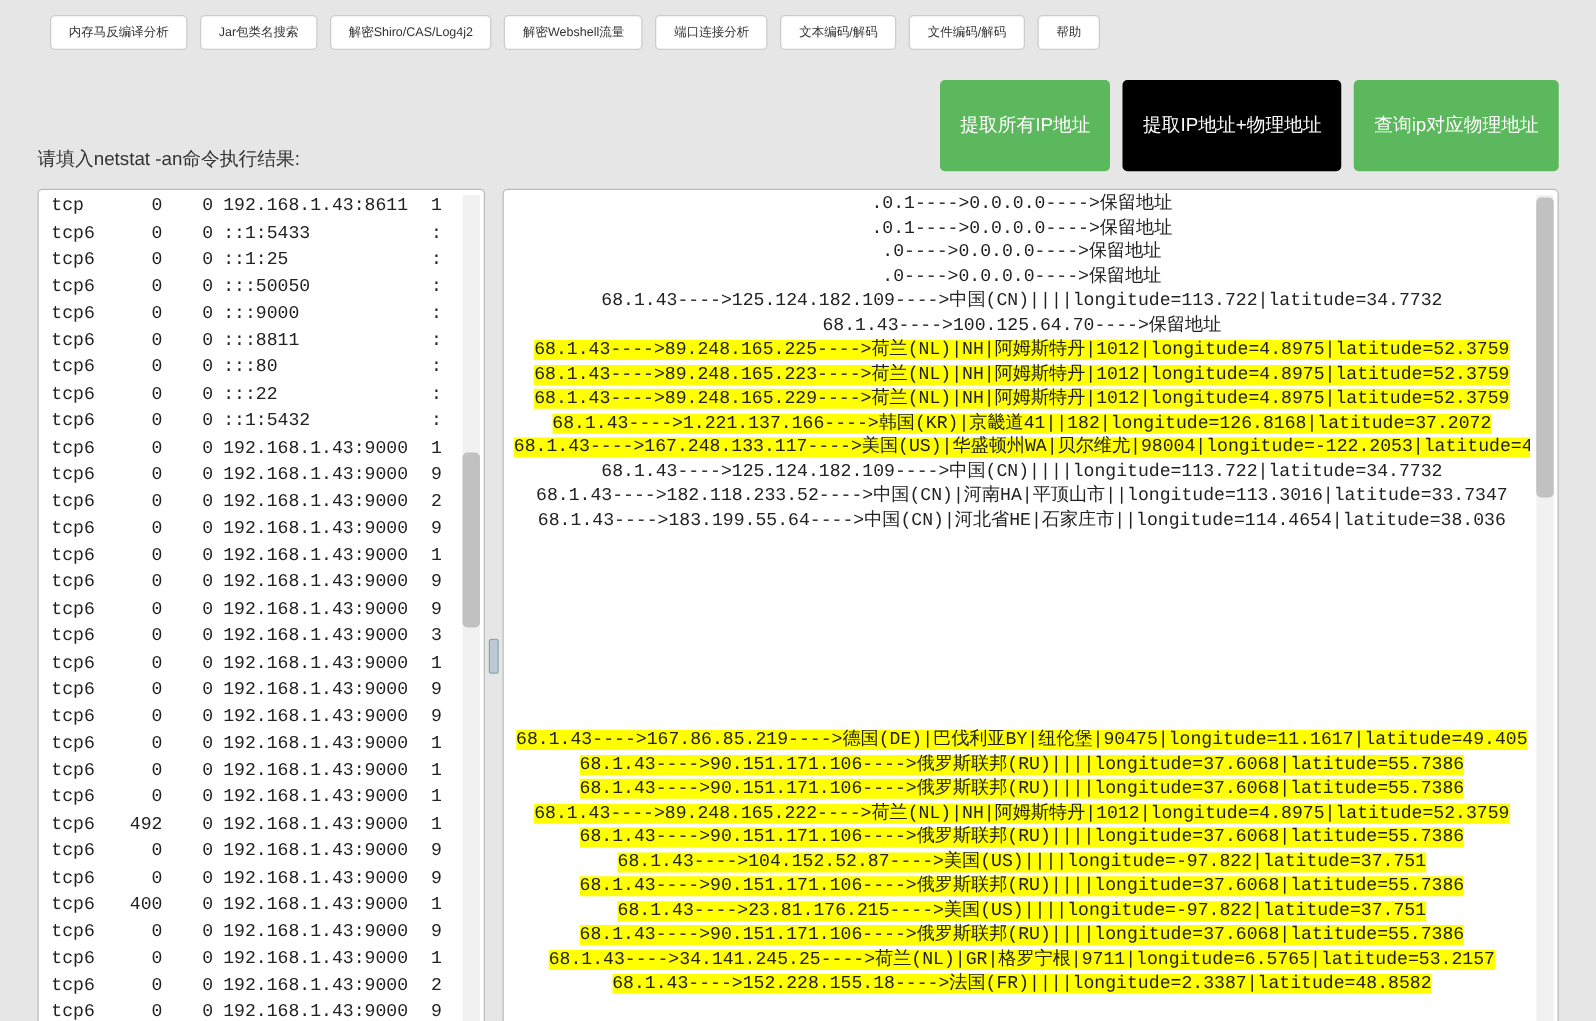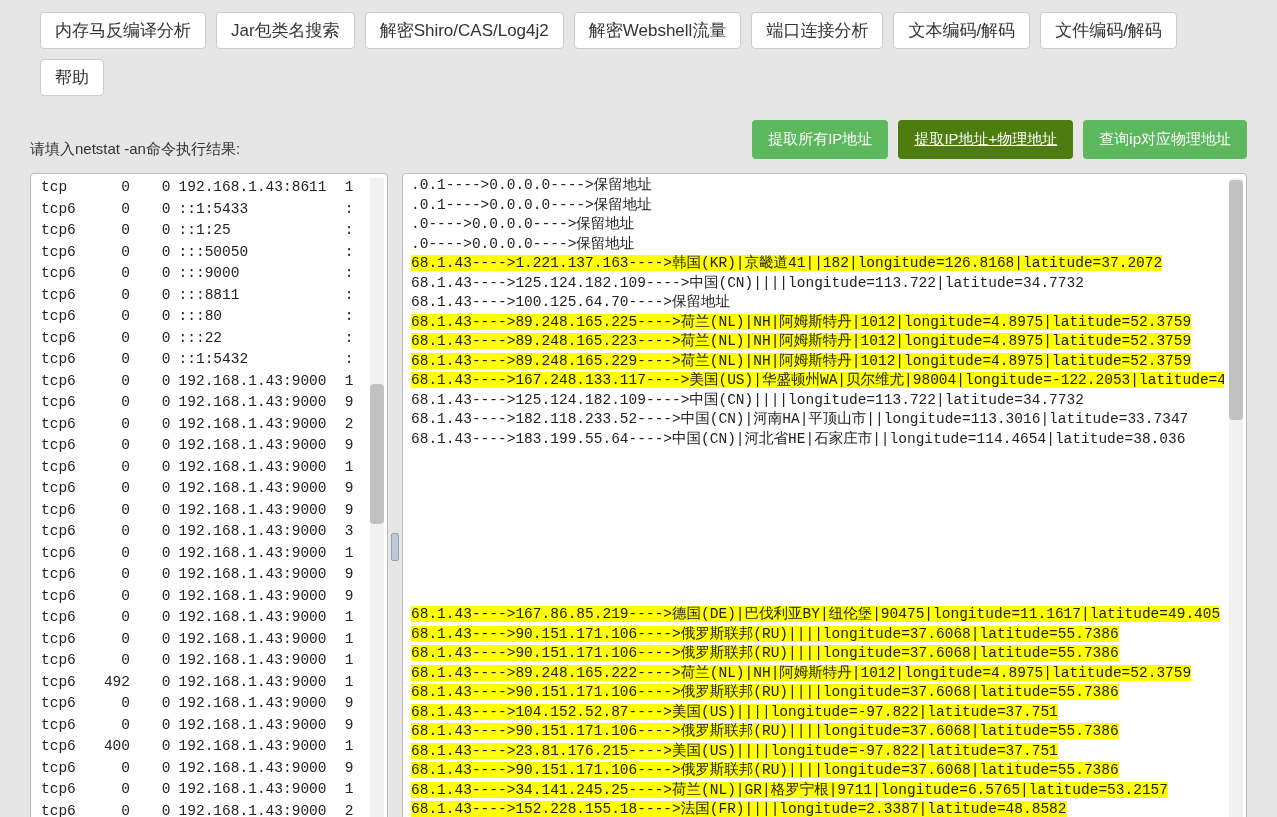--- a/index.html
+++ b/index.html
@@ -18,47 +18,47 @@
     display: flex;
     gap: 10px;
     padding: 12px 40px;
     flex-wrap: wrap;
   }
   .tab-btn {
     background: #fff;
     border: 1px solid #ccc;
     border-radius: 4px;
     padding: 6px 14px;
-    font-size: 17px;
+    font-size: 10px;
     color: #333;
     cursor: pointer;
     white-space: nowrap;
   }
   .action-row {
     display: flex;
     align-items: flex-end;
     padding: 12px 30px 14px 30px;
     gap: 10px;
   }
   .input-label {
     font-size: 15px;
     color: #333;
     margin-right: auto;
   }
   .action-btn {
     border: none;
     border-radius: 4px;
-    padding: 10px 16px;
+    padding: 27px 16px;
     font-size: 15px;
     color: #fff;
     cursor: pointer;
     white-space: nowrap;
   }
   .btn-green { background: #5cb85c; }
-  .btn-blue  { background: #4d7c0f; text-decoration: underline; }
+  .btn-blue  { background: #000000; }
   .split-area {
     display: flex;
     padding: 0 30px 10px 30px;
     gap: 4px;
     height: calc(100% - 120px);
     position: relative;
   }
   .panel {
     background: #fff;
     border: 1.5px solid #bbb;
@@ -115,21 +115,21 @@
     border-radius: 2px;
   }
   .scrollbar-thumb {
     position: absolute;
     right: 3px;
     width: 14px;
     background: #c1c1c1;
     border-radius: 4px;
   }
   .hl { background: yellow; }
-  .line { display: block; }
+  .line { display: block; text-align: center; }
   tbody td { padding: 0 6px 0 0; }
   .col-proto { width: 58px; }
   .col-rec   { width: 60px; text-align: right; padding-right: 20px;}
   .col-snd   { width: 30px; text-align: right; padding-right: 6px;}
   .col-addr  { width: 170px; margin-top: 48px; }
   .col-st    { width: 20px; }
 </style>
 </head>
 <body>
 
@@ -392,26 +392,26 @@
   <div class="splitter">
     <div class="splitter-handle"></div>
   </div>
 
   <div class="panel panel-right">
     <div class="scroll-area right-scroll" id="right-lines">
         <span class="line">.0.1----&gt;0.0.0.0----&gt;保留地址</span>
         <span class="line">.0.1----&gt;0.0.0.0----&gt;保留地址</span>
         <span class="line">.0----&gt;0.0.0.0----&gt;保留地址</span>
         <span class="line">.0----&gt;0.0.0.0----&gt;保留地址</span>
-        <span class="line"><span class="hl">68.1.43----&gt;1.221.137.163----&gt;韩国(KR)|京畿道41||182|longitude=126.8168|latitude=37.2072</span></span>
         <span class="line">68.1.43----&gt;125.124.182.109----&gt;中国(CN)||||longitude=113.722|latitude=34.7732</span>
         <span class="line">68.1.43----&gt;100.125.64.70----&gt;保留地址</span>
         <span class="line"><span class="hl">68.1.43----&gt;89.248.165.225----&gt;荷兰(NL)|NH|阿姆斯特丹|1012|longitude=4.8975|latitude=52.3759</span></span>
         <span class="line"><span class="hl">68.1.43----&gt;89.248.165.223----&gt;荷兰(NL)|NH|阿姆斯特丹|1012|longitude=4.8975|latitude=52.3759</span></span>
         <span class="line"><span class="hl">68.1.43----&gt;89.248.165.229----&gt;荷兰(NL)|NH|阿姆斯特丹|1012|longitude=4.8975|latitude=52.3759</span></span>
+        <span class="line"><span class="hl">68.1.43----&gt;1.221.137.166----&gt;韩国(KR)|京畿道41||182|longitude=126.8168|latitude=37.2072</span></span>
         <span class="line"><span class="hl">68.1.43----&gt;167.248.133.117----&gt;美国(US)|华盛顿州WA|贝尔维尤|98004|longitude=-122.2053|latitude=47</span></span>
         <span class="line">68.1.43----&gt;125.124.182.109----&gt;中国(CN)||||longitude=113.722|latitude=34.7732</span>
         <span class="line">68.1.43----&gt;182.118.233.52----&gt;中国(CN)|河南HA|平顶山市||longitude=113.3016|latitude=33.7347</span>
         <span class="line">68.1.43----&gt;183.199.55.64----&gt;中国(CN)|河北省HE|石家庄市||longitude=114.4654|latitude=38.036</span>
         <span class="line">&nbsp;</span>
         <span class="line">&nbsp;</span>
         <span class="line">&nbsp;</span>
         <span class="line">&nbsp;</span>
         <span class="line">&nbsp;</span>
         <span class="line">&nbsp;</span>

